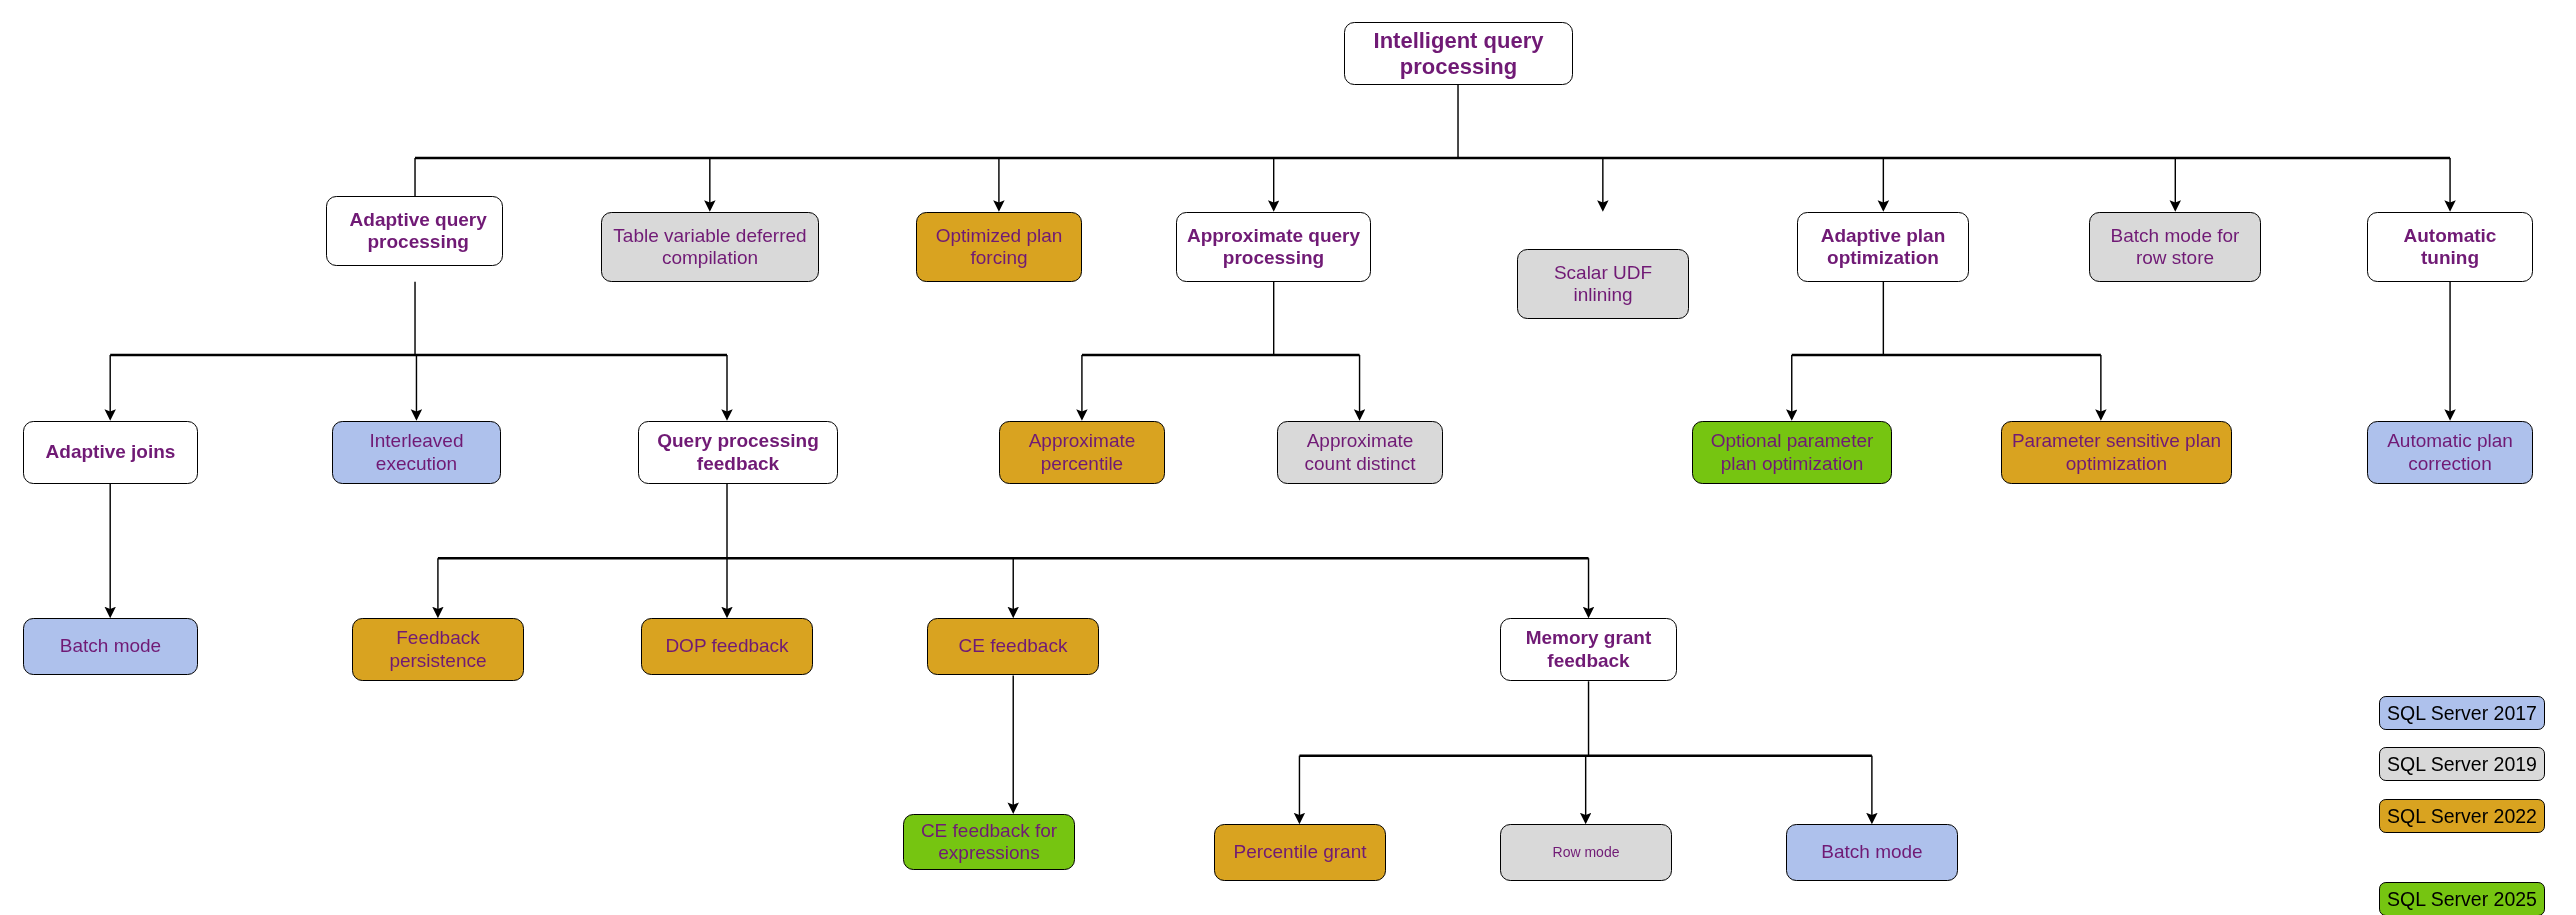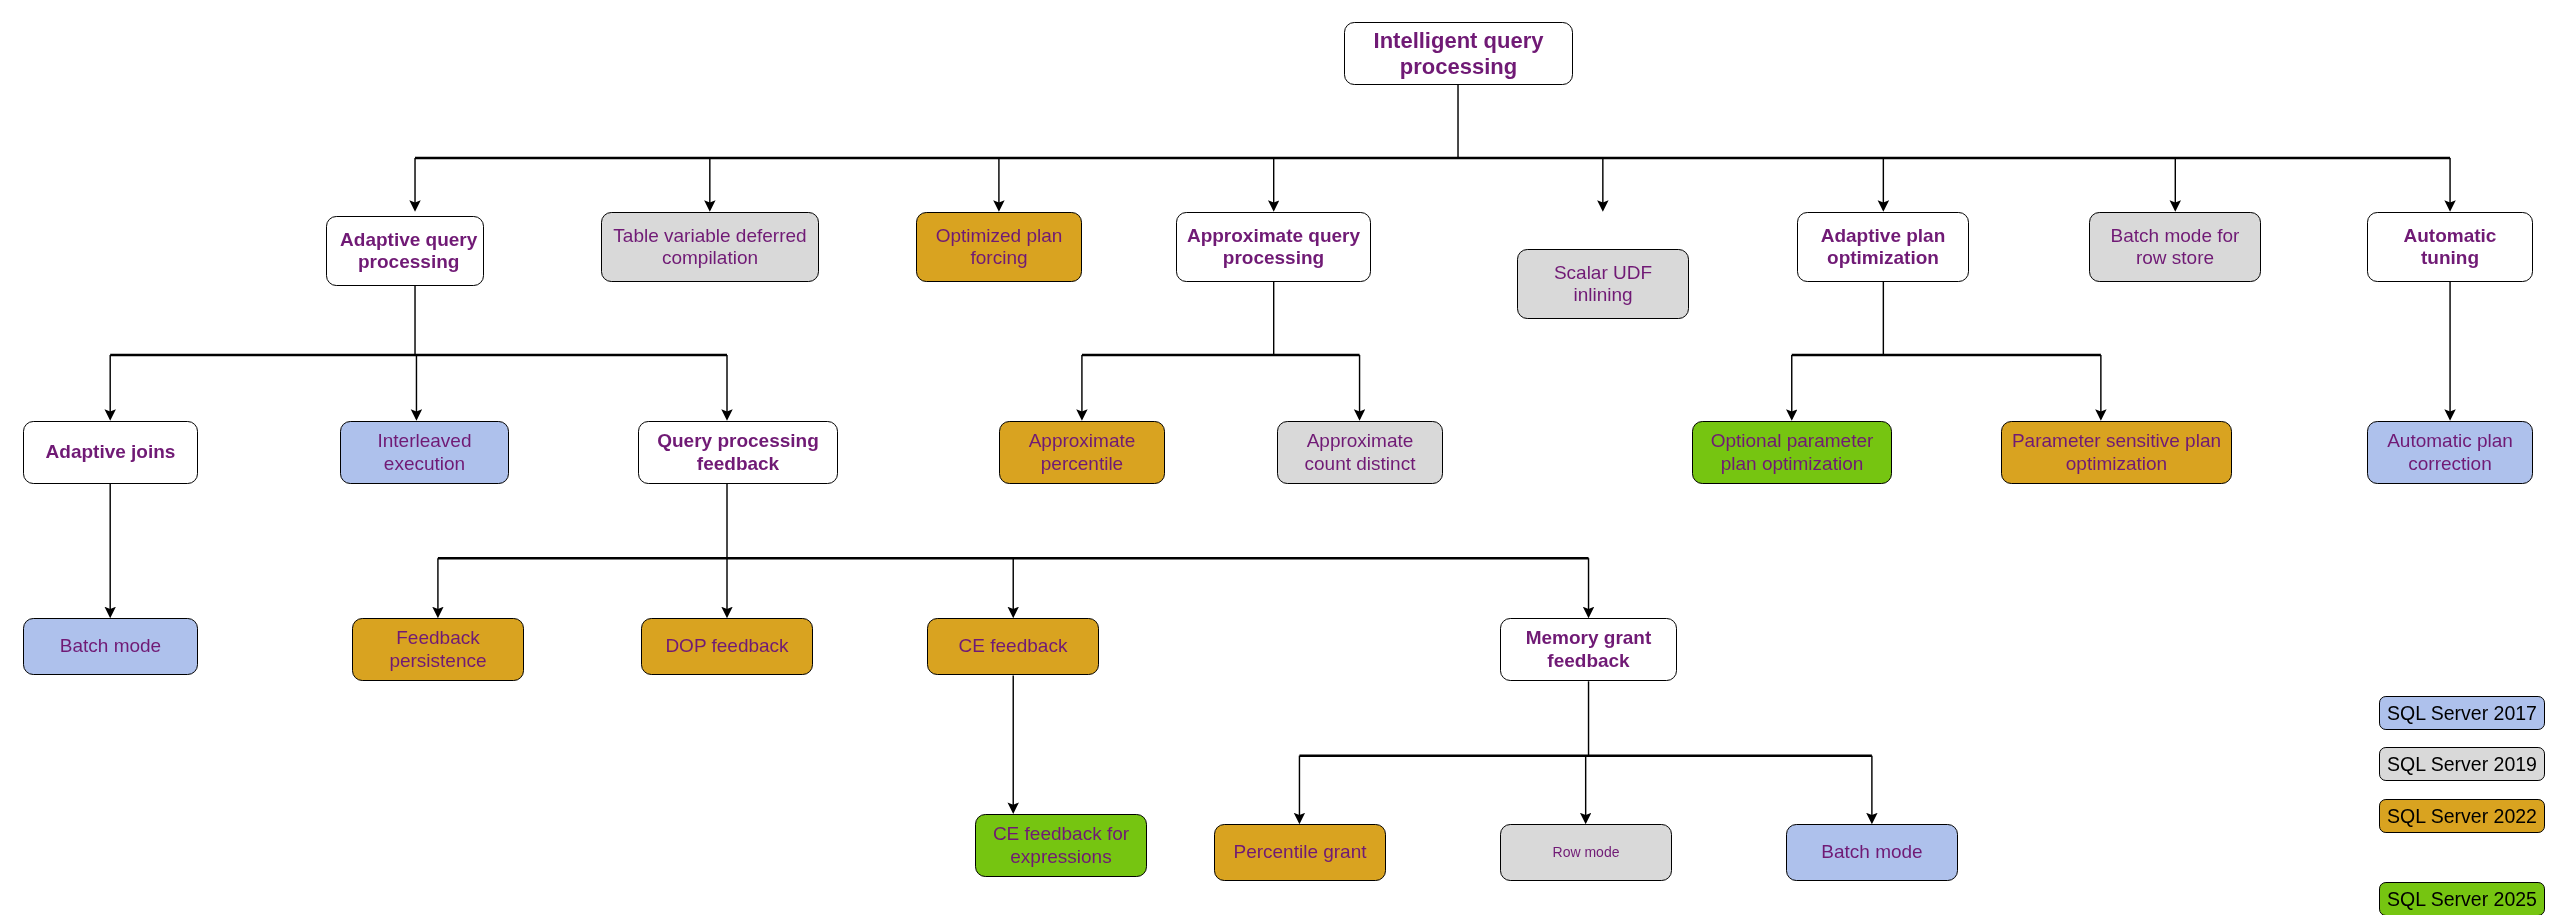--- a/index.html
+++ b/index.html
@@ -104,42 +104,42 @@
       <line x1="2775" y1="975" x2="2775" y2="1076" stroke="#000" stroke-width="2.5" marker-end="url(#ah)"></line>
       <line x1="1770" y1="1180" x2="1770" y2="1418" stroke="#000" stroke-width="2.5" marker-end="url(#ah)"></line>
       <line x1="2775" y1="1190" x2="2775" y2="1320" stroke="#000" stroke-width="2.5"></line>
       <line x1="2270" y1="1320" x2="3270" y2="1320" stroke="#000" stroke-width="4.5"></line>
       <line x1="2270" y1="1320" x2="2270" y2="1436" stroke="#000" stroke-width="2.5" marker-end="url(#ah)"></line>
       <line x1="2770" y1="1320" x2="2770" y2="1436" stroke="#000" stroke-width="2.5" marker-end="url(#ah)"></line>
       <line x1="3270" y1="1320" x2="3270" y2="1436" stroke="#000" stroke-width="2.5" marker-end="url(#ah)"></line>
     </svg>
   <div id="nodes-layer">
       <div class="node white root" style="left: 1344px; top: 22px; width: 229px; height: 63px; font-size: 22px;">Intelligent query processing</div>
-      <div class="node white" style="left: 326px; top: 216px; width: 158px; height: 70px; font-size: 19px; padding-left: 12px;">Adaptive query processing</div>
+      <div class="node white" style="left: 326px; top: 196px; width: 177px; height: 70px; font-size: 19px; padding-left: 12px;">Adaptive query processing</div>
       <div class="node gray" style="left: 601px; top: 212px; width: 218px; height: 70px; font-size: 19px;">Table variable deferred compilation</div>
       <div class="node orange" style="left: 916px; top: 212px; width: 166px; height: 70px; font-size: 19px;">Optimized plan forcing</div>
       <div class="node white" style="left: 1176px; top: 212px; width: 195px; height: 70px; font-size: 19px;">Approximate query processing</div>
       <div class="node gray" style="left: 1517px; top: 212px; width: 172px; height: 70px; font-size: 19px; margin-top: 37px;">Scalar UDF inlining</div>
       <div class="node white" style="left: 1797px; top: 212px; width: 172px; height: 70px; font-size: 19px;">Adaptive plan optimization</div>
       <div class="node gray" style="left: 2089px; top: 212px; width: 172px; height: 70px; font-size: 19px;">Batch mode for row store</div>
       <div class="node white" style="left: 2367px; top: 212px; width: 166px; height: 70px; font-size: 19px;">Automatic tuning</div>
       <div class="node white" style="left: 23px; top: 421px; width: 175px; height: 63px; font-size: 19px;">Adaptive joins</div>
-      <div class="node blue" style="left: 340px; top: 421px; width: 169px; height: 63px; font-size: 19px;">Interleaved execution</div>
+      <div class="node blue" style="left: 332px; top: 421px; width: 169px; height: 63px; font-size: 19px;">Interleaved execution</div>
       <div class="node white" style="left: 627px; top: 421px; width: 200px; height: 63px; font-size: 19px; margin-left: 11px;">Query processing feedback</div>
       <div class="node orange" style="left: 999px; top: 421px; width: 166px; height: 63px; font-size: 19px;">Approximate percentile</div>
       <div class="node gray" style="left: 1277px; top: 421px; width: 166px; height: 63px; font-size: 19px;">Approximate count distinct</div>
       <div class="node green" style="left: 1692px; top: 421px; width: 200px; height: 63px; font-size: 19px;">Optional parameter plan optimization</div>
       <div class="node orange" style="left: 2001px; top: 421px; width: 231px; height: 63px; font-size: 19px;">Parameter sensitive plan optimization</div>
       <div class="node blue" style="left: 2367px; top: 421px; width: 166px; height: 63px; font-size: 19px;">Automatic plan correction</div>
       <div class="node blue" style="left: 23px; top: 618px; width: 175px; height: 57px; font-size: 19px;">Batch mode</div>
       <div class="node orange" style="left: 352px; top: 618px; width: 172px; height: 63px; font-size: 19px;">Feedback persistence</div>
       <div class="node orange" style="left: 641px; top: 618px; width: 172px; height: 57px; font-size: 19px;">DOP feedback</div>
       <div class="node orange" style="left: 927px; top: 618px; width: 172px; height: 57px; font-size: 19px;">CE feedback</div>
       <div class="node white" style="left: 1500px; top: 618px; width: 177px; height: 63px; font-size: 19px;">Memory grant feedback</div>
-      <div class="node green" style="left: 975px; top: 814px; width: 172px; height: 63px; font-size: 19px;">CE feedback for expressions</div>
+      <div class="node green" style="left: 903px; top: 814px; width: 172px; height: 56px; font-size: 19px;">CE feedback for expressions</div>
       <div class="node orange" style="left: 1214px; top: 824px; width: 172px; height: 57px; font-size: 19px;">Percentile grant</div>
       <div class="node gray" style="left: 1500px; top: 824px; width: 172px; height: 57px; font-size: 14px;">Row mode</div>
       <div class="node blue" style="left: 1786px; top: 824px; width: 172px; height: 57px; font-size: 19px;">Batch mode</div>
     </div>
   <div class="legend">
       <div class="legend-item blue" style="left: 2379px; top: 696px; width: 166px; height: 34px; background: rgb(174, 193, 236);">SQL Server 2017</div>
       <div class="legend-item gray" style="left: 2379px; top: 747px; width: 166px; height: 34px; background: rgb(217, 217, 217);">SQL Server 2019</div>
       <div class="legend-item orange" style="left: 2379px; top: 799px; width: 166px; height: 34px; background: rgb(217, 163, 32);">SQL Server 2022</div>
       <div class="legend-item green" style="left: 2379px; top: 850px; width: 166px; height: 34px; background: rgb(118, 197, 17); margin-top: 32px;">SQL Server 2025</div>
     </div>

